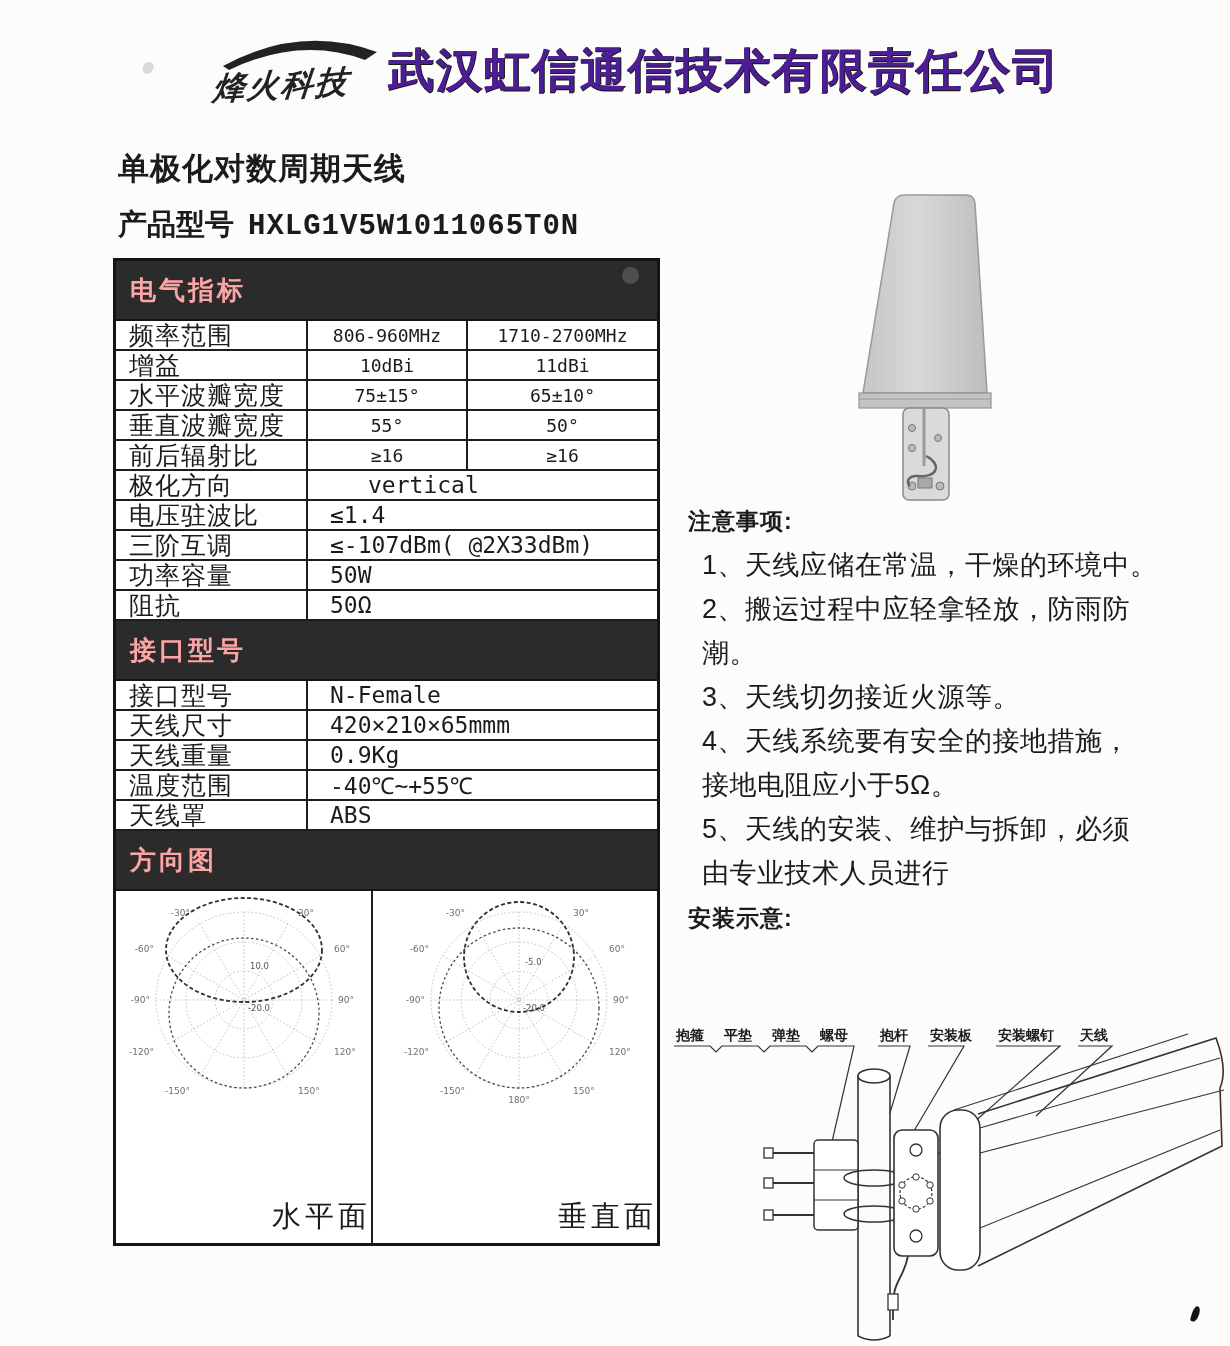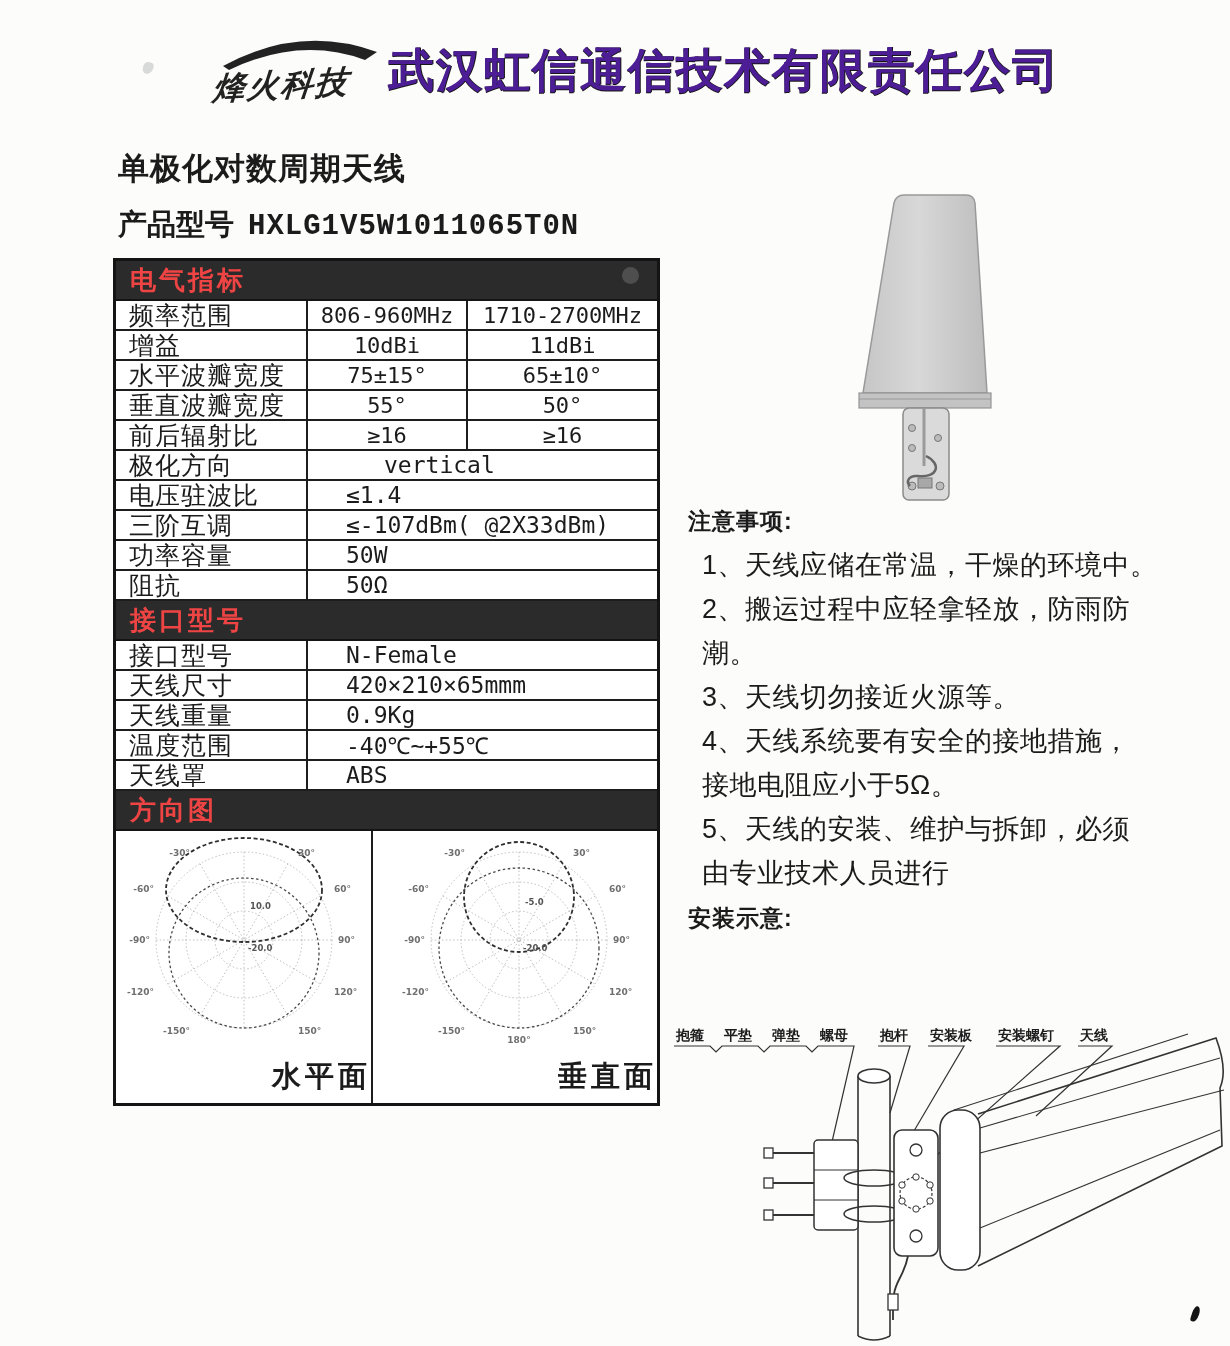--- a/index.html
+++ b/index.html
@@ -24,35 +24,35 @@
   
   .product-title { position:absolute; left:118px; top:148px; font-size:31px; font-weight:bold; letter-spacing:1px; }
   .model-line { position:absolute; left:118px; top:205px; font-size:29px; font-weight:bold; white-space:nowrap; }
   .model-line .model-val { font-family:Liberation Mono, monospace; font-weight:bold; margin-left:14px; letter-spacing:1px; }
   
   .spec-table {
     position:absolute; left:113px; top:258px; width:547px;
     border:3px solid #141414; background:#fff;
   }
   .band {
-    height:40px; background:#2b2b2b; color:#ef4444; font-size:26px; font-weight:bold;
+    height:60px; background:#2b2b2b; color:#fca5a5; font-size:26px; font-weight:bold;
     display:flex; align-items:center; padding-left:14px; letter-spacing:3px;
     border-bottom:2px solid #141414; position:relative;
   }
   .trow { display:grid; height:30px; border-bottom:2px solid #1d1d1d; font-size:25px; }
   .trow:last-child { border-bottom:none; }
   .trow.cols3 { grid-template-columns:192px 160px 1fr; }
   .trow.cols2 { grid-template-columns:192px 1fr; }
   .tcell { display:flex; align-items:center; border-right:2px solid #1d1d1d; overflow:hidden; white-space:nowrap; }
   .tcell:last-child { border-right:none; }
   .tcell.lab { padding-left:13px; letter-spacing:1px; }
-  .tcell.val { justify-content:center; font-family:"DejaVu Sans Mono", monospace; font-size:22px; }
-  .tcell.valspan { justify-content:flex-start; padding-left:22px; font-family:"DejaVu Sans Mono", monospace; font-size:23px;margin-left:16px; }
-  
-  .plots { display:grid; grid-template-columns:257px 1fr; height:272px;font-weight:bold; }
+  .tcell.val { justify-content:center; font-family:"DejaVu Sans Mono", monospace; font-size:18px; }
+  .tcell.valspan { justify-content:flex-start; padding-left:22px; font-family:"DejaVu Sans Mono", monospace; font-size:23px; }
+  
+  .plots { display:grid; grid-template-columns:257px 1fr; height:352px; }
   .plot-cell { position:relative; border-right:2px solid #1d1d1d; }
   .plot-cell:last-child { border-right:none; }
   .plot-caption { position:absolute; bottom:6px; width:100%; text-align:right; font-size:29px; letter-spacing:4px; }
   
   .notes { position:absolute; left:688px; top:506px; width:530px; }
   .notes-heading, .install-heading { font-size:23px; font-weight:bold; letter-spacing:1px; margin-bottom:6px; }
   .note-line { font-size:27px; line-height:44px; white-space:nowrap; letter-spacing:0.5px;margin-left:14px; }
   .install-heading { margin-top:8px; }
   
   .antenna-photo { position:absolute; left:850px; top:186px; }

